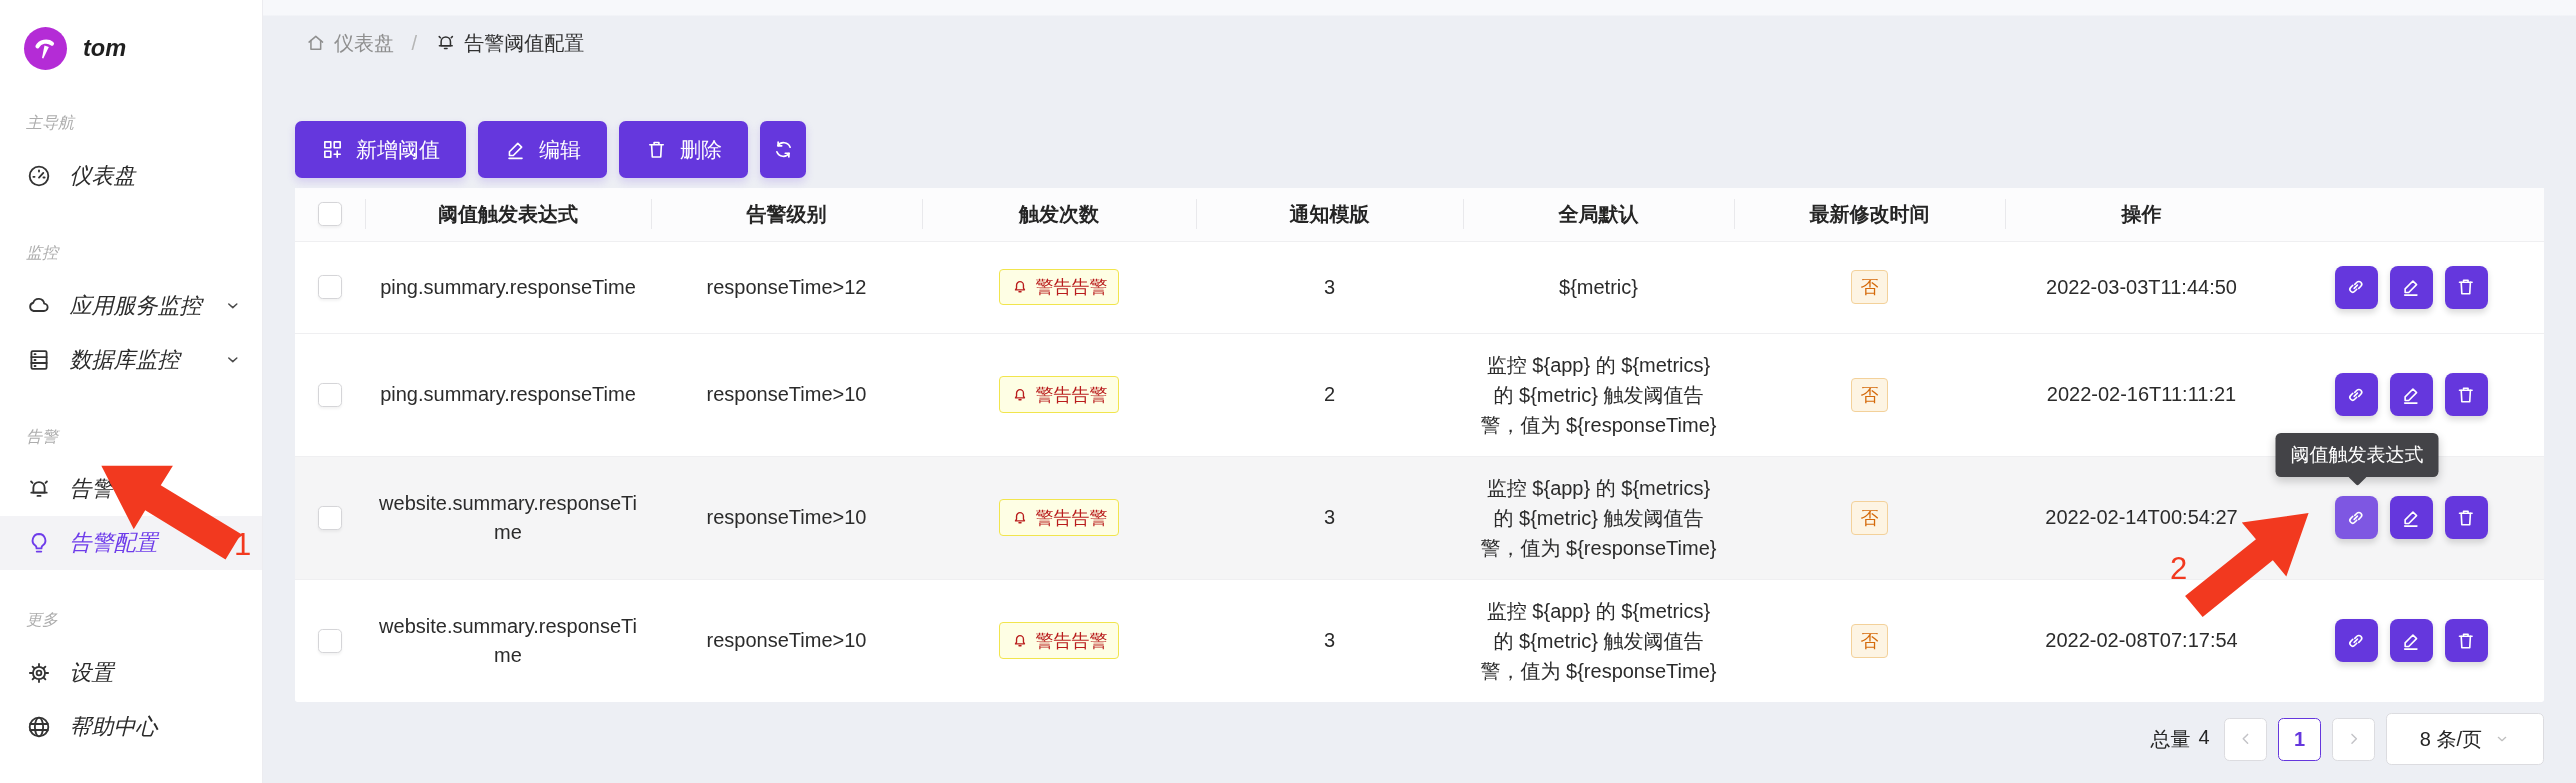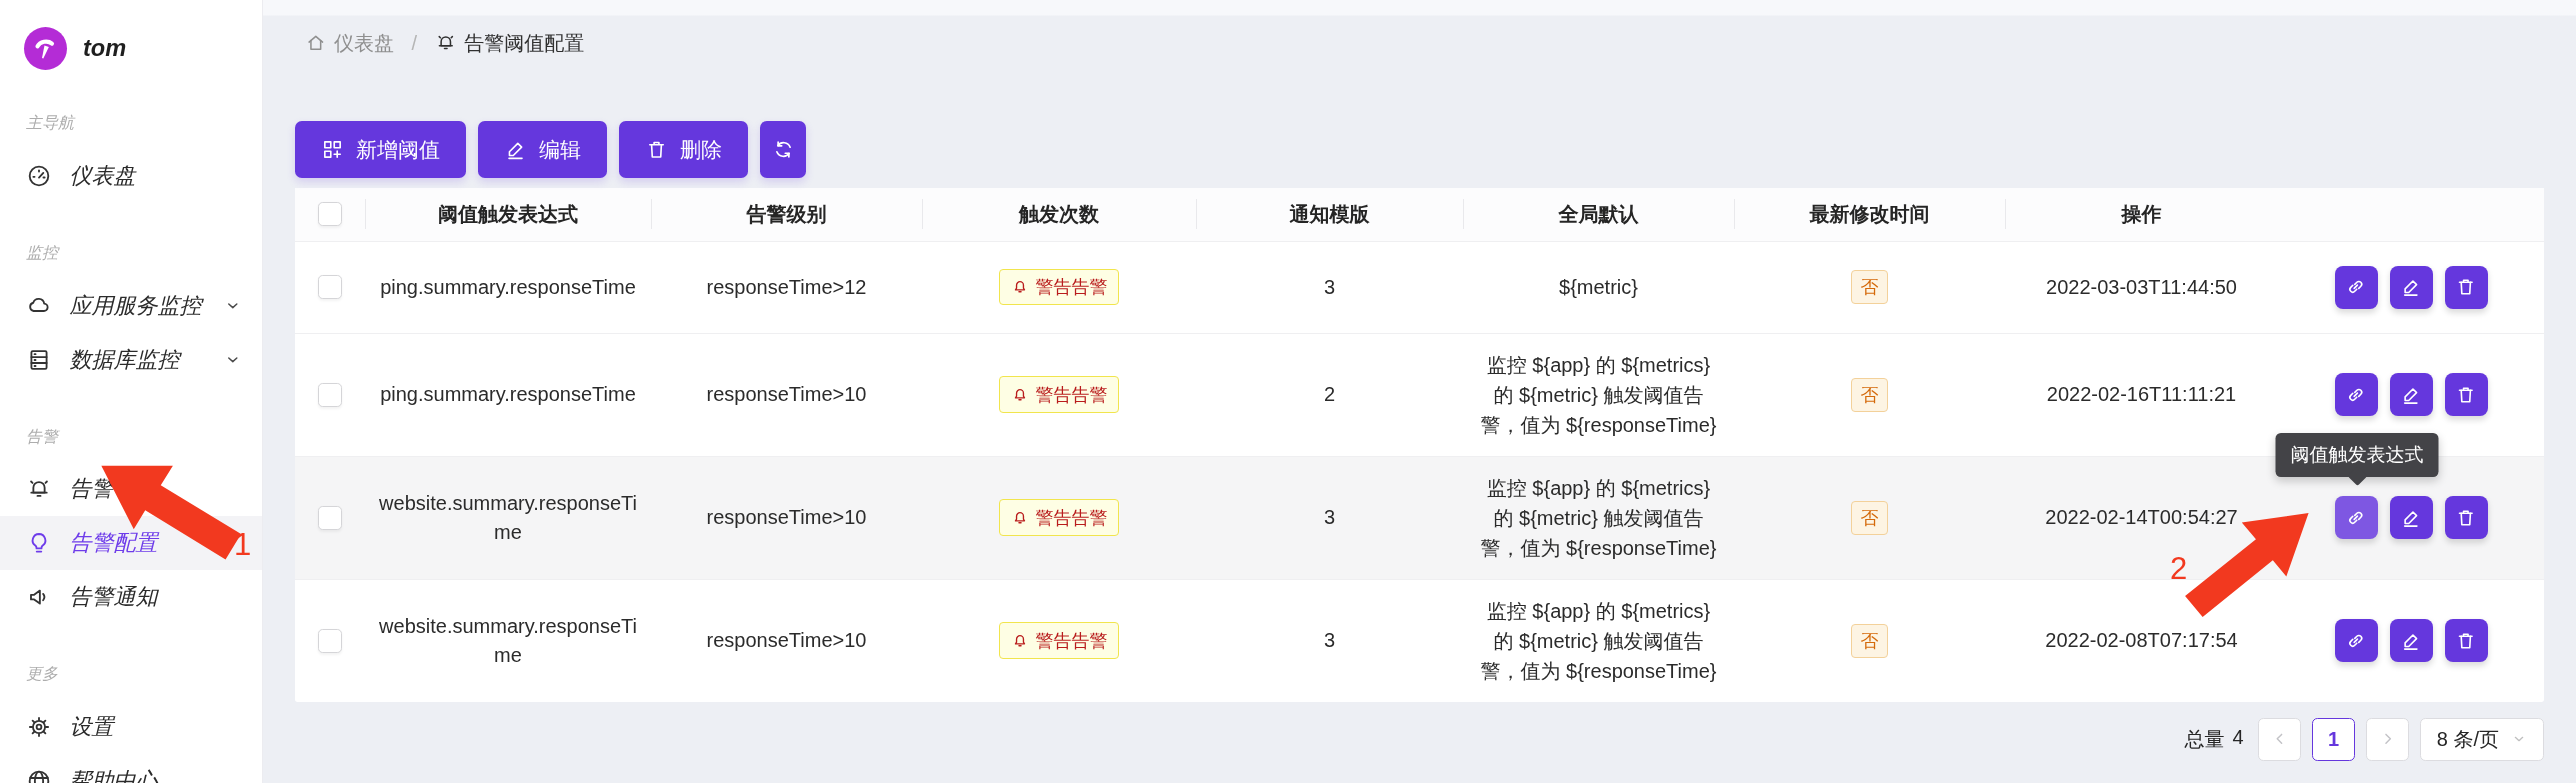--- a/index.html
+++ b/index.html
@@ -88,22 +88,22 @@
 
   
   .pagination { margin-top: 15px; height: 45px; display: flex; align-items: center;
     justify-content: flex-end; gap: 10.8px; font-size: 20px; color: #262626; }
   .pg-total { margin-right: 4px; display: inline-flex; gap: 8px; }
   .page-btn { min-width: 43px; height: 43px; background: #fff; border: 1.4px solid #dcdce0;
     border-radius: 5.4px; display: inline-flex; align-items: center; justify-content: center;
     font-size: 20px; font-family: inherit; cursor: pointer; color: #c3c3c7; }
   .page-btn svg { width: 17.6px; height: 17.6px; }
   .page-btn.active { border-color: #6537dd; color: #6537dd; font-weight: 600; }
-  .page-size { height: 43px; background: #fff; border: 1.4px solid #dcdce0; border-radius: 5.4px;
-    display: inline-flex; align-items: center; gap: 12px; padding: 0 16px; cursor: pointer; }
+  .page-size { height: 52px; background: #fff; border: 1.4px solid #dcdce0; border-radius: 5.4px;
+    display: inline-flex; align-items: center; gap: 12px; padding: 0 33px; cursor: pointer; }
   .page-size svg { width: 16px; height: 16px; color: #bfbfbf; }
 
   
   .overlay { position: absolute; inset: 0; width: 2576px; height: 783px;
     pointer-events: none; z-index: 30; }
   .tooltip { position: absolute; left: 2357px; top: 433px; transform: translateX(-50%);
     background: #434347; color: #fff; font-size: 19px; padding: 8.8px 15px;
     border-radius: 5.4px; white-space: nowrap; z-index: 40;
     box-shadow: 0 4px 9.5px rgba(0,0,0,.2); }
   .tooltip::after { content: ''; position: absolute; left: 50%; bottom: -6px;
@@ -186,29 +186,20 @@
     </div>
     <div class="nav-item active">
       <span class="nicon">
         <svg viewBox="0 0 24 24" fill="none" stroke="currentColor" stroke-width="1.7" stroke-linecap="round" stroke-linejoin="round">
             <path d="M12 3.7a5.9 5.9 0 0 0-3.4 10.7c.7.5 1.1 1.3 1.1 2.1v.5h4.6v-.5c0-.8.4-1.6 1.1-2.1A5.9 5.9 0 0 0 12 3.7z"></path>
             <path d="M9.9 19.9h4.2"></path>
           </svg>
       </span>
       <span>告警配置</span>
     </div>
-    <div class="nav-item">
-      <span class="nicon">
-        <svg viewBox="0 0 24 24" fill="none" stroke="currentColor" stroke-width="1.7" stroke-linecap="round" stroke-linejoin="round">
-            <path d="M4.6 10v4.2h2.9l5.3 3.9V6.1L7.5 10H4.6z"></path>
-            <path d="M15.8 9.2a4.5 4.5 0 0 1 0 5.8"></path>
-          </svg>
-      </span>
-      <span>告警通知</span>
-    </div>
 
     <div class="nav-group-label">更多</div>
     <div class="nav-item">
       <span class="nicon">
         <svg viewBox="0 0 24 24" fill="none" stroke="currentColor" stroke-width="1.7" stroke-linecap="round" stroke-linejoin="round">
             <circle cx="12" cy="12" r="5.6"></circle>
             <circle cx="12" cy="12" r="2.2"></circle>
             <path d="M12 3.6v2.1M12 18.3v2.1M3.6 12h2.1M18.3 12h2.1M6.1 6.1l1.5 1.5M16.4 16.4l1.5 1.5M17.9 6.1l-1.5 1.5M7.6 16.4l-1.5 1.5"></path>
           </svg>
       </span>

